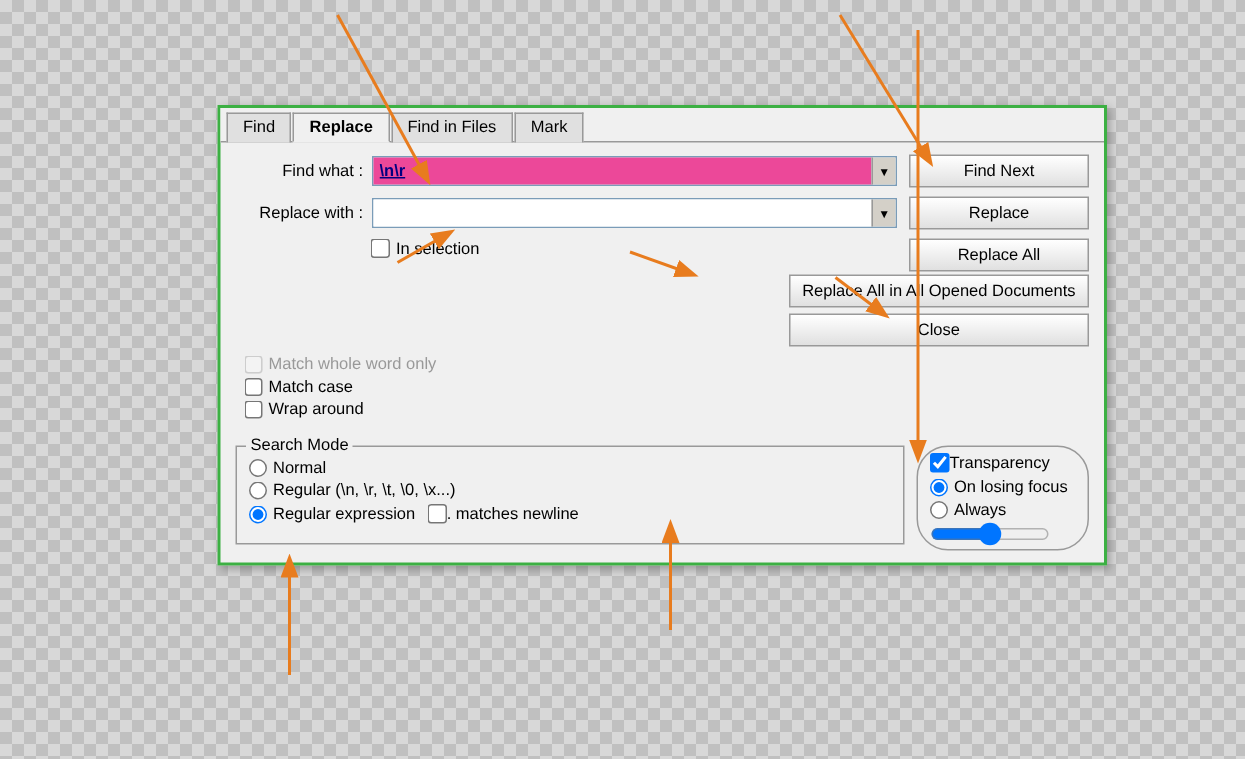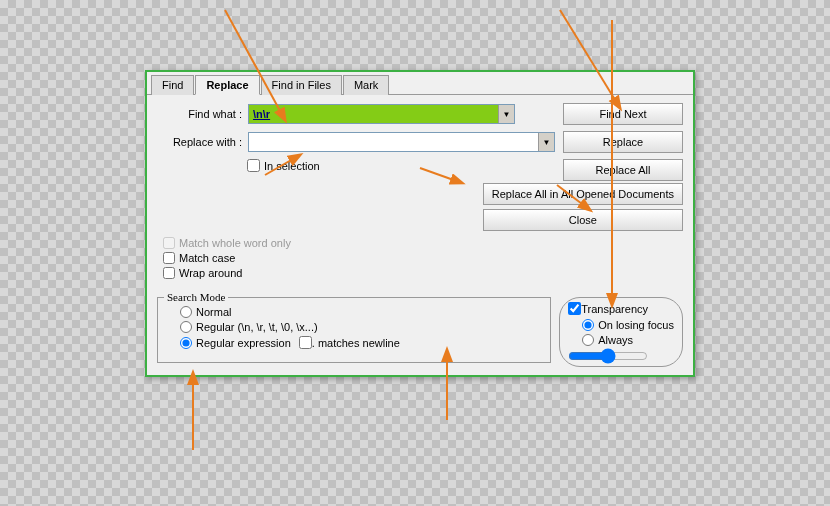--- a/index.html
+++ b/index.html
@@ -36,21 +36,21 @@
       background-position: 0 0, 0 8px, 8px -8px, -8px 0px;
       background-color: #d8d8d8;
       z-index: 0;
     }
 
     
     .dialog {
       position: absolute;
       top: 70px;
       left: 145px;
-      width: 550px;
+      width: 593px;
       background: #f0f0f0;
       border: 2px solid #3cb043;
       z-index: 5;
       box-shadow: 2px 2px 6px rgba(0,0,0,0.3);
     }
 
     .tabs {
       display: flex;
       background: #f0f0f0;
       border-bottom: 1px solid #999;
@@ -184,28 +184,26 @@
       position: relative;
     }
 
     .section-title {
       position: absolute;
       top: -7px;
       left: 6px;
       background: #f0f0f0;
       padding: 0 3px;
       font-size: 11px;
-      font-family: Liberation Serif, serif;
     }
 
     .radio-row {
       display: flex;
       align-items: center;
       margin-bottom: 3px;
-      margin-left: 14px;
     }
 
     .radio-row input[type="radio"] {
       margin-right: 4px;
       width: 12px;
       height: 12px;
     }
 
     .direction-box {
       border: 1px solid #999;
@@ -274,25 +272,25 @@
 
   <div class="tabs">
     <div class="tab">Find</div>
     <div class="tab active">Replace</div>
     <div class="tab">Find in Files</div>
     <div class="tab">Mark</div>
   </div>
 
   <div class="dialog-body">
 
-    <div style="display:flex; align-items:center; margin-bottom:6px;gap:40px;">
+    <div style="display:flex; align-items:center; margin-bottom:6px;">
       <div style="flex:1; display:flex; align-items:center;">
         <span class="form-label">Find what :</span>
         <div class="combo-box">
-          <input class="combo-input" type="text" value="\n\r" style="background: #84cc16; color: rgb(0, 0, 128); text-decoration: underline;">
+          <input class="combo-input" type="text" value="\n\r" style="background: #ec4899; color: rgb(0, 0, 128); text-decoration: underline;">
           <div class="combo-btn">▼</div>
         </div>
       </div>
       <div class="buttons-col">
         <button class="btn">Find Next</button>
       </div>
     </div>
 
     <div style="display:flex; align-items:center; margin-bottom:6px;">
       <div style="flex:1; display:flex; align-items:center;">

